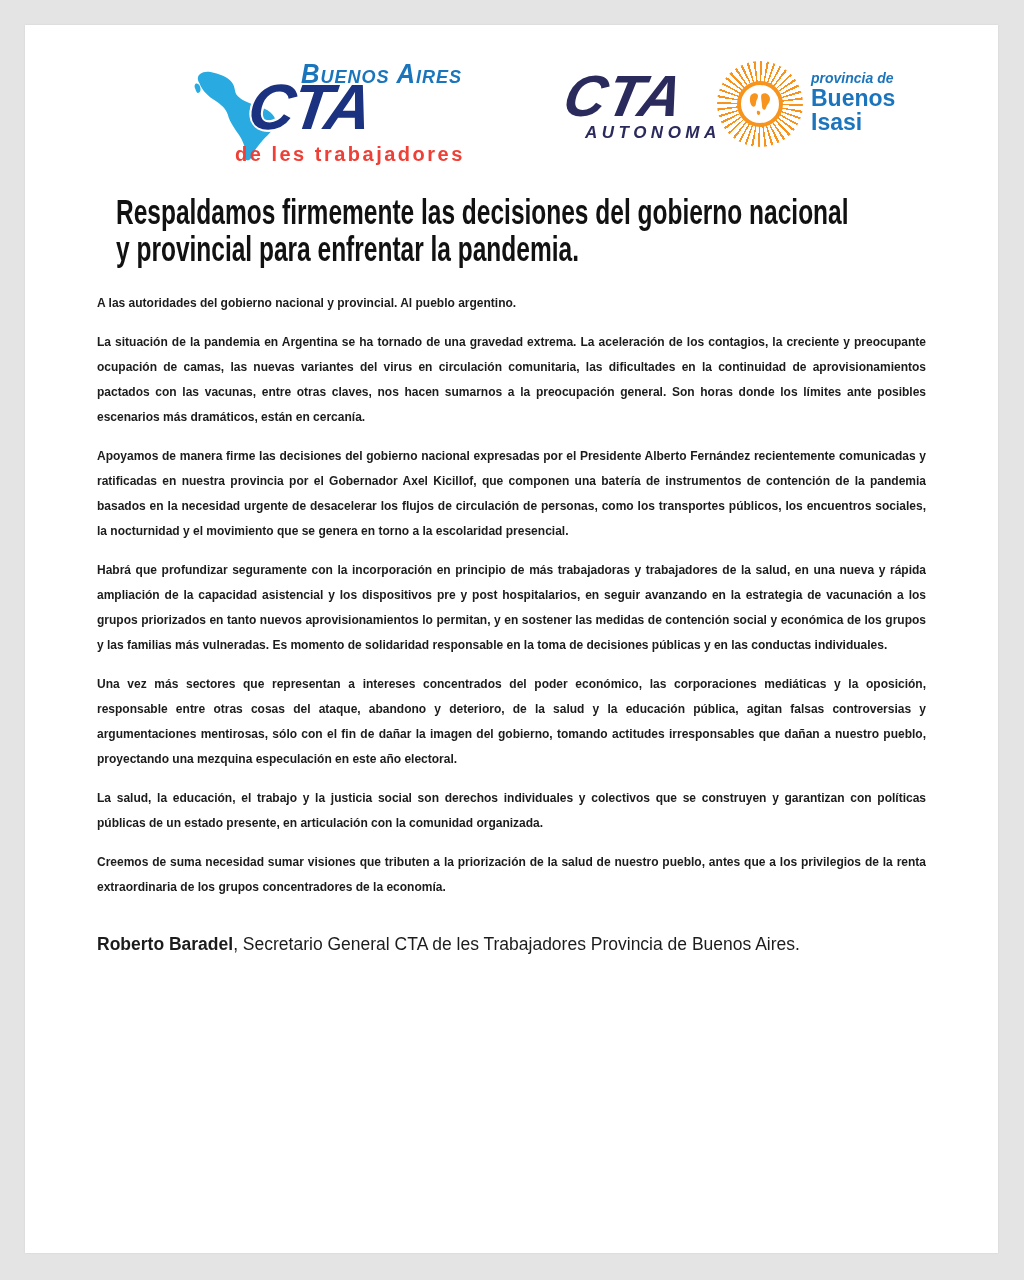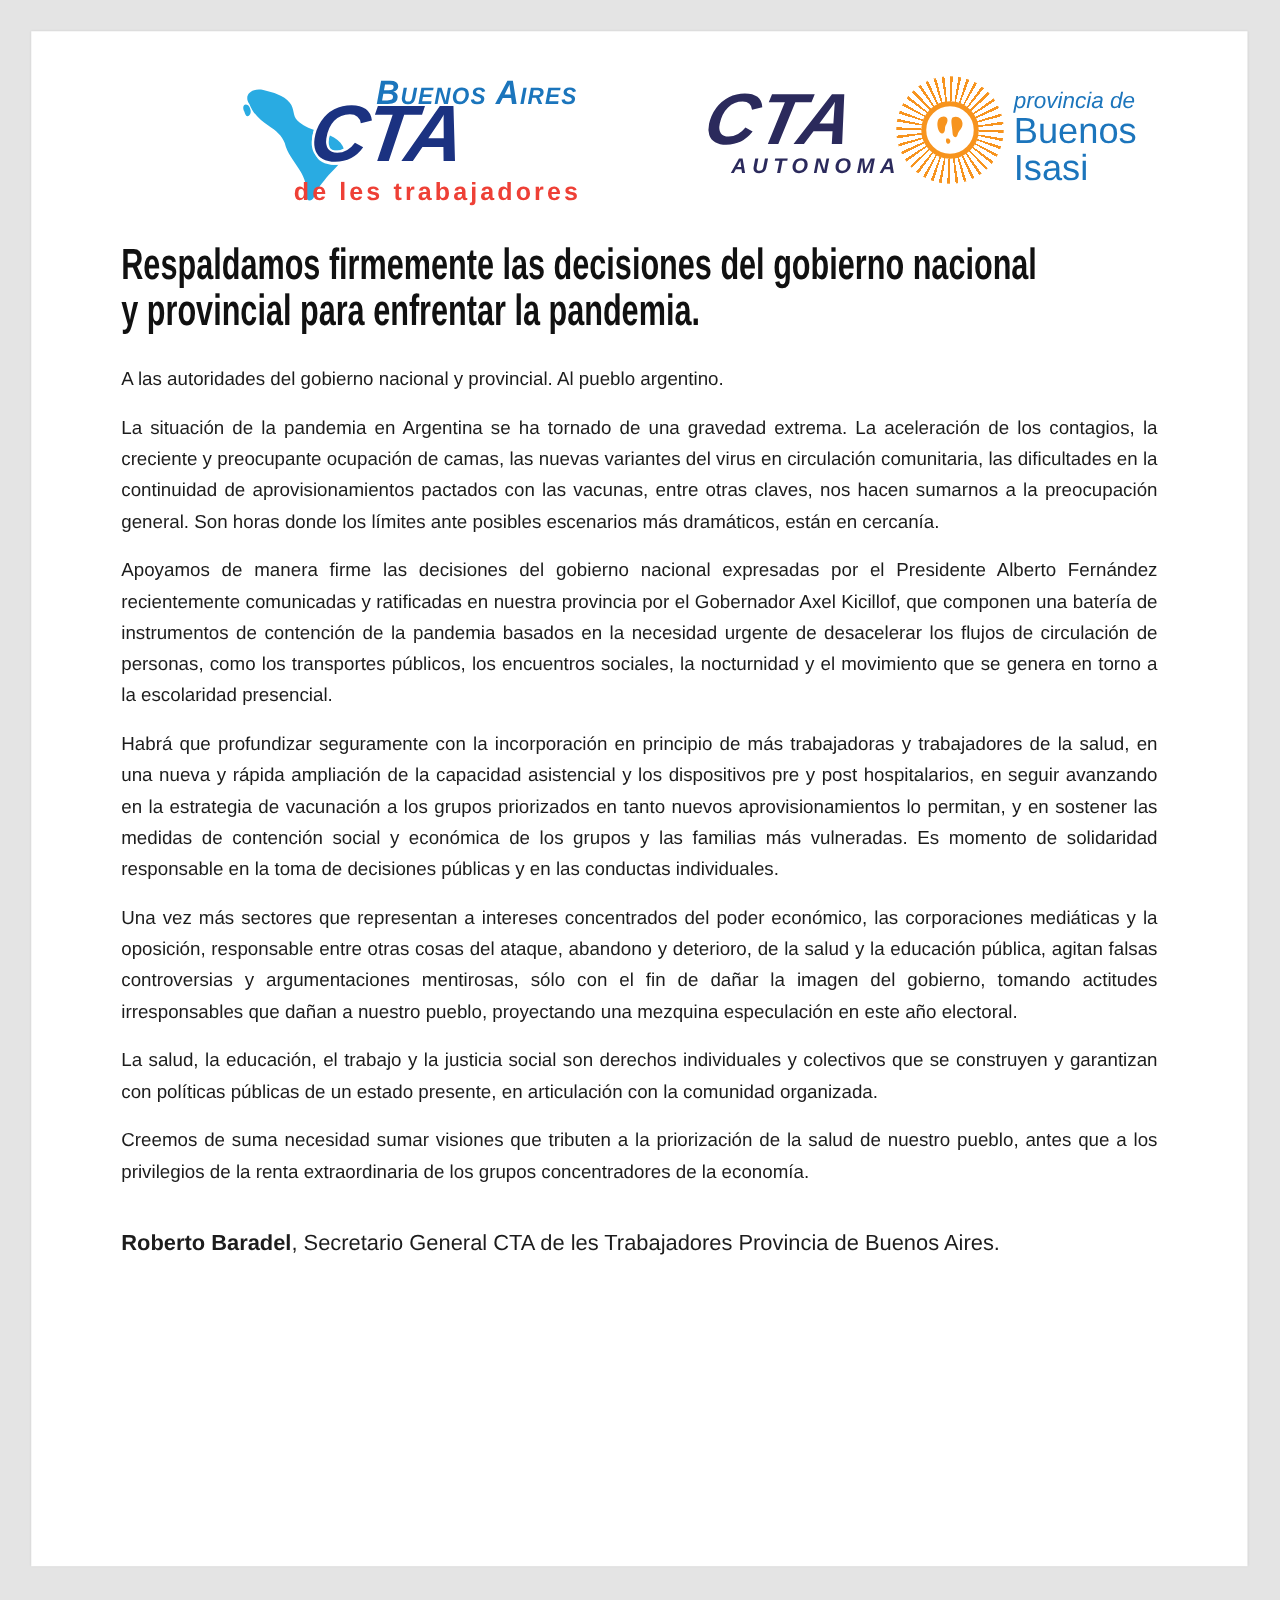--- a/index.html
+++ b/index.html
@@ -53,36 +53,36 @@
   .sun-icon{
     position:absolute;left:152px;top:-12px;width:86px;height:86px;border-radius:50%;
     background:repeating-conic-gradient(#f7941e 0deg 3deg, rgba(247,148,30,0) 3deg 9deg);
   }
   .sun-core{
     position:absolute;left:50%;top:50%;width:46px;height:46px;margin:-23px 0 0 -23px;
     border-radius:50%;background:#fff;border:4px solid #f7941e;box-sizing:border-box;
   }
   .sun-core svg{position:absolute;left:2px;top:2px;}
   .province{position:absolute;left:246px;top:-2px;color:#1c75bc;line-height:1;white-space:nowrap;}
-  .province .pre{font-style:italic;font-size:18px;display:block;margin-bottom:2px;}
-  .province .l1,.province .l2{font-weight:normal;font-size:29px;display:block;letter-spacing:0;}
+  .province .pre{font-style:italic;font-size:14px;display:block;margin-bottom:2px;font-weight:bold;}
+  .province .l1,.province .l2{font-weight:bold;font-size:23px;display:block;letter-spacing:0;}
   .province .l2{margin-top:1px;}
   
   .content{padding:0 72px;}
   .doc-title{margin:20px 0 24px 0;}
   .doc-title .t-line{
     display:block;font-weight:bold;font-size:35px;line-height:37px;
     letter-spacing:0px;white-space:nowrap;
     transform:scaleX(0.70);transform-origin:left;
     color:#111;
   }
   .content p{
     margin:0 0 14px 0;
-    font-size:15px;line-height:25px;
-    text-align:justify;color:#1c1c1c;
+    font-size:12px;line-height:25px;
+    text-align:justify;color:#1c1c1c;font-weight:bold;
   }
   .signatures{margin-top:30px;}
   .sig-line{font-size:17.5px;line-height:29px;color:#1c1c1c;}
   .sig-line .sig-name{font-weight:bold;margin-top:12px;}
 </style>
 </head>
 <body>
 
 <div class="sheet">
 
@@ -119,21 +119,21 @@
         <span class="pre">provincia de</span>
         <span class="l1">Buenos</span>
         <span class="l2">Isasi</span>
       </span>
     </div>
 
   </div>
 
   <div class="content">
 
-    <h1 class="doc-title" style="margin-top:20px;">
+    <h1 class="doc-title" style="margin-top:20px;margin-left:19px;">
       <span class="t-line">Respaldamos firmemente las decisiones del gobierno nacional</span>
       <span class="t-line">y provincial para enfrentar la pandemia.</span>
     </h1>
 
     <p>A las autoridades del gobierno nacional y provincial. Al pueblo argentino.</p>
     <p>La situación de la pandemia en Argentina se ha tornado de una gravedad extrema. La aceleración de los contagios, la creciente y preocupante ocupación de camas, las nuevas variantes del virus en circulación comunitaria, las dificultades en la continuidad de aprovisionamientos pactados con las vacunas, entre otras claves, nos hacen sumarnos a la preocupación general. Son horas donde los límites ante posibles escenarios más dramáticos, están en cercanía.</p>
     <p>Apoyamos de manera firme las decisiones del gobierno nacional expresadas por el Presidente Alberto Fernández recientemente comunicadas y ratificadas en nuestra provincia por el Gobernador Axel Kicillof, que componen una batería de instrumentos de contención de la pandemia basados en la necesidad urgente de desacelerar los flujos de circulación de personas, como los transportes públicos, los encuentros sociales, la nocturnidad y el movimiento que se genera en torno a la escolaridad presencial.</p>
     <p>Habrá que profundizar seguramente con la incorporación en principio de más trabajadoras y trabajadores de la salud, en una nueva y rápida ampliación de la capacidad asistencial y los dispositivos pre y post hospitalarios, en seguir avanzando en la estrategia de vacunación a los grupos priorizados en tanto nuevos aprovisionamientos lo permitan, y en sostener las medidas de contención social y económica de los grupos y las familias más vulneradas. Es momento de solidaridad responsable en la toma de decisiones públicas y en las conductas individuales.</p>
     <p>Una vez más sectores que representan a intereses concentrados del poder económico, las corporaciones mediáticas y la oposición, responsable entre otras cosas del ataque, abandono y deterioro, de la salud y la educación pública, agitan falsas controversias y argumentaciones mentirosas, sólo con el fin de dañar la imagen del gobierno, tomando actitudes irresponsables que dañan a nuestro pueblo, proyectando una mezquina especulación en este año electoral.</p>
     <p>La salud, la educación, el trabajo y la justicia social son derechos individuales y colectivos que se construyen y garantizan con políticas públicas de un estado presente, en articulación con la comunidad organizada.</p>

